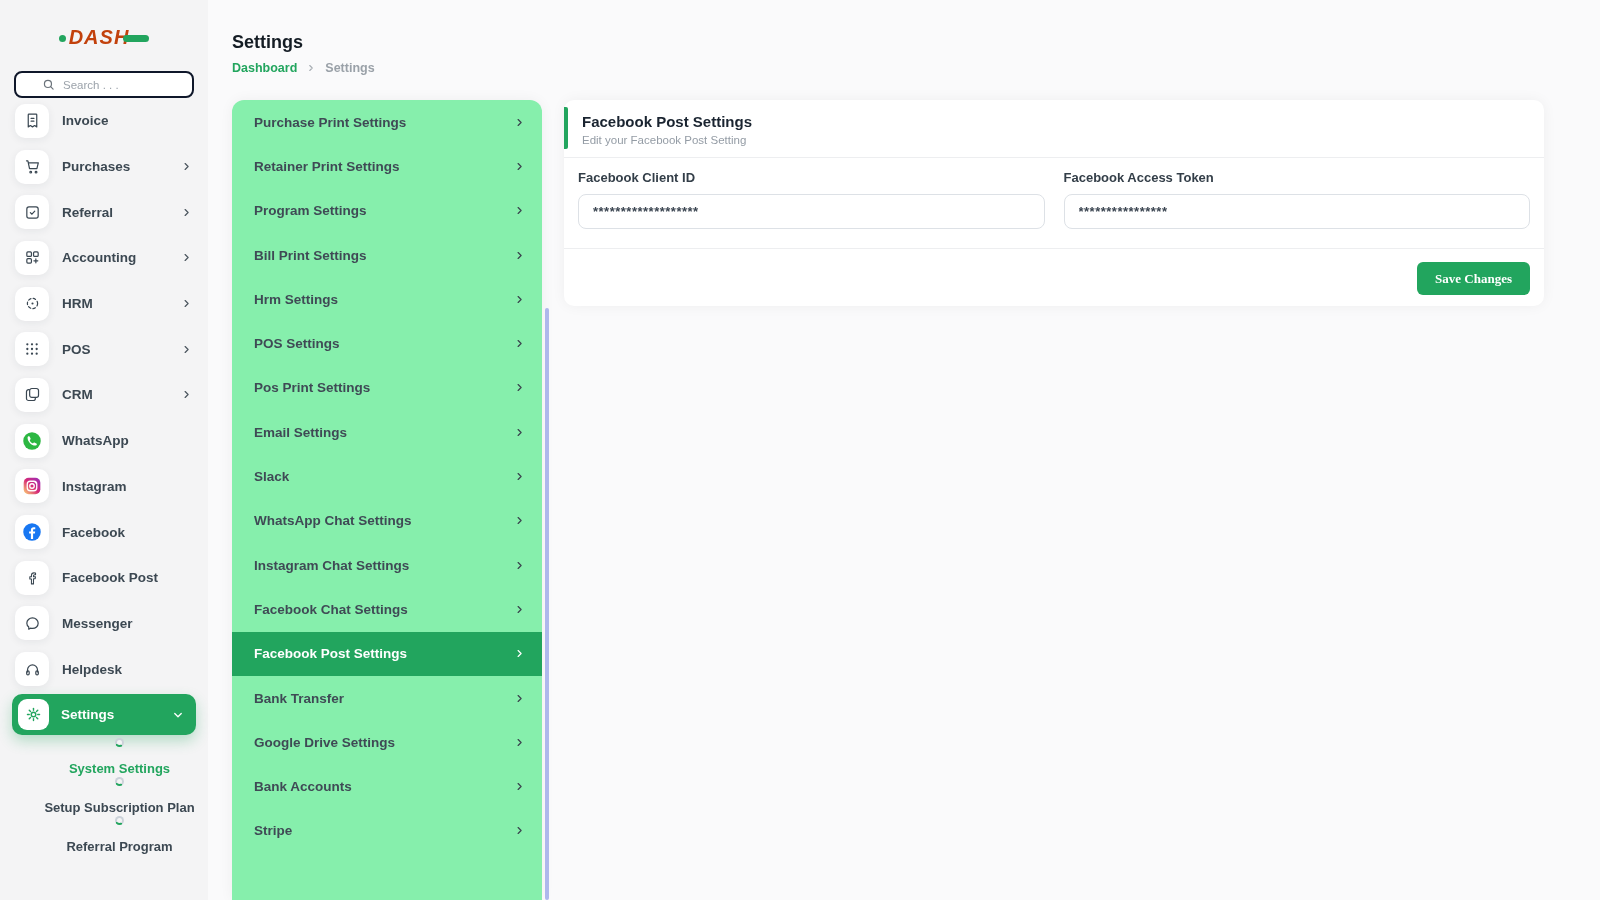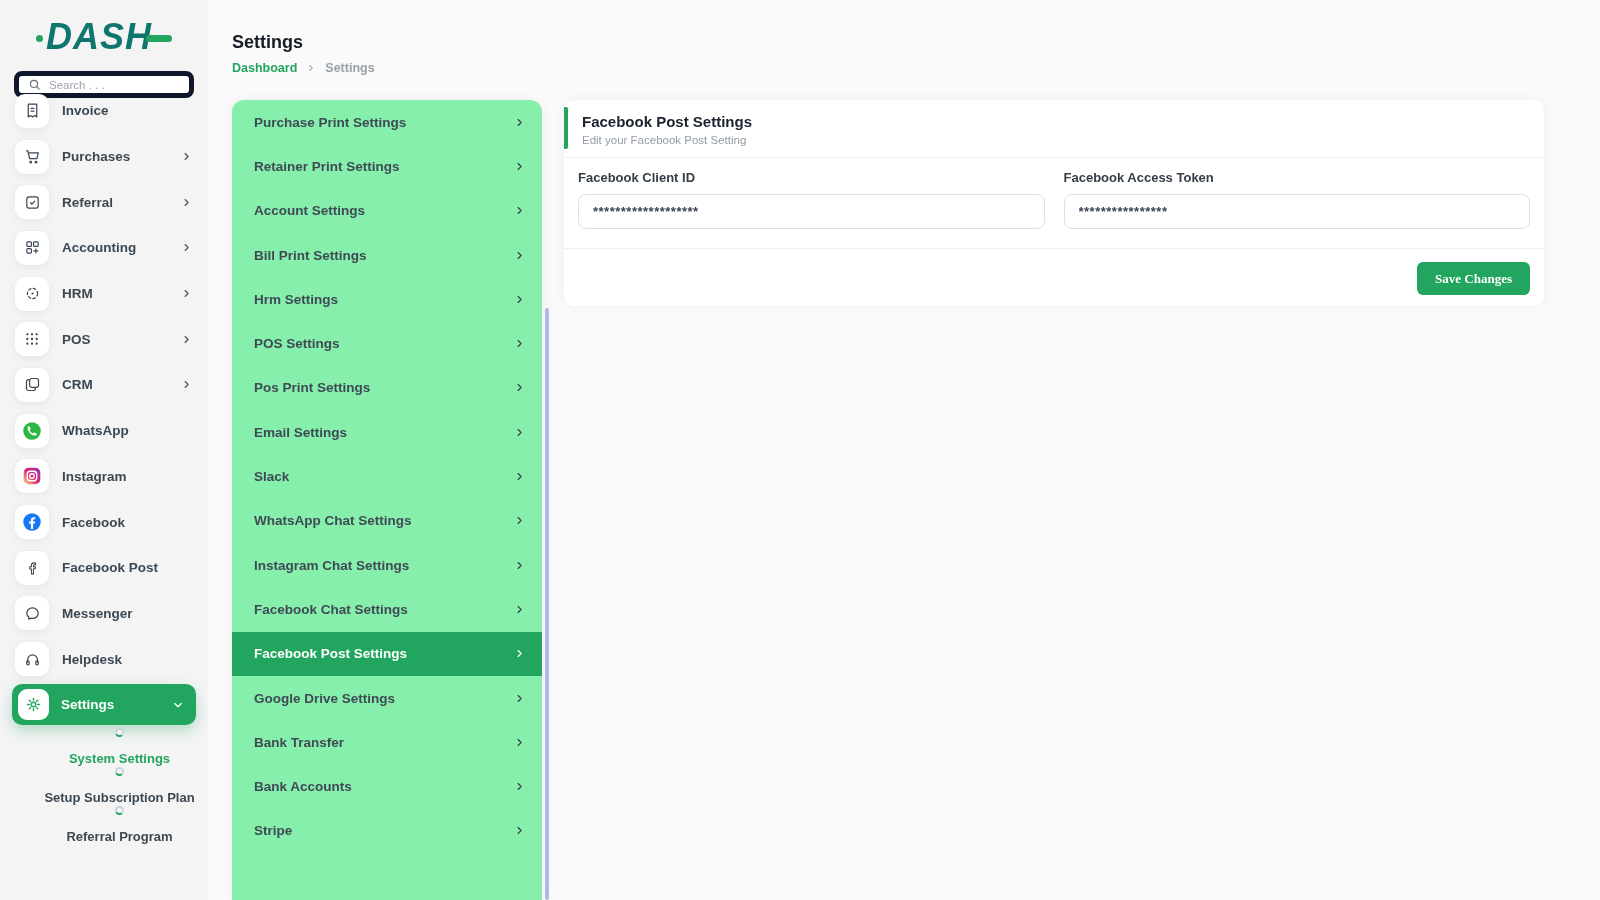--- a/index.html
+++ b/index.html
@@ -8,29 +8,29 @@
   body{
     width:1600px; height:900px; overflow:hidden; position:relative;
     background:#FAFAFB; font-family:"Liberation Sans","DejaVu Sans",sans-serif;
     color:#3C4852;
   }
 
   
   .sidebar{ position:absolute; left:0; top:0; width:208px; height:900px; background:#F4F4F5; }
   .logo{ display:flex; align-items:center; justify-content:center; margin-top:20px; height:34px; position:relative; }
   .logo-dot{ width:7px; height:7px; border-radius:50%; background:var(--accent); margin-right:3px; margin-top:2px; }
-  .logo-text{ font-size:36px; font-weight:800; letter-spacing:1px; color:#0f766e; font-style:italic; }
+  .logo-text{ font-size:20px; font-weight:800; letter-spacing:1px; color:#c2410c; font-style:italic; }
   .logo-bar{ width:26px; height:7px; border-radius:4px; background:var(--accent); margin-left:-6px; margin-top:2px; }
   .search-box{
-    margin:17px 14px 0; height:27px; background:#fff; border:5px solid #0f172a; border-radius:8px;
-    display:flex; align-items:center; padding:0 9px; gap:6px;
+    margin:17px 14px 0; height:27px; background:#fff; border:2px solid #0f172a; border-radius:8px;
+    display:flex; align-items:center; padding:0 26px; gap:6px;
   }
   .search-box input{ border:none; outline:none; flex:1; font-size:11.5px; color:#5B636B; background:transparent; font-family:inherit; }
   .search-box input::placeholder{ color:#9CA3AB; }
-  .nav{ position:absolute; top:88px; left:0; right:0; display:flex; flex-direction:column; }
+  .nav{ position:absolute; top:98px; left:0; right:0; display:flex; flex-direction:column; }
   .nav-item{ height:45.7px; display:flex; align-items:center; gap:13px; padding:0 16px 0 15px; cursor:pointer; }
   .icon-sq{
     width:34px; height:34px; min-width:34px; background:#fff; border-radius:10px;
     box-shadow:0 2px 8px rgba(25,39,52,.07); display:flex; align-items:center; justify-content:center;
   }
   .nav-label{ flex:1; font-size:13.5px; font-weight:600; color:#3C4852; }
   .nav-chev{ display:flex; color:#4C565F; }
   .nav-item.active-wrap{ padding:0 12px; }
   .nav-active{
     flex:1; height:41px; background:var(--accent); border-radius:10px; display:flex; align-items:center;
@@ -335,21 +335,21 @@
     </div>
     <div class="menu-item">
       <span>Retainer Print Settings</span>
       <span class="menu-chev">
         <svg width="11" height="11" viewBox="0 0 24 24" fill="none" stroke="currentColor" stroke-width="2.6" stroke-linecap="round" stroke-linejoin="round">
           <polyline points="9 5.5 15.5 12 9 18.5"></polyline>
         </svg>
       </span>
     </div>
     <div class="menu-item">
-      <span>Account Settings</span>
+      <span>Program Settings</span>
       <span class="menu-chev">
         <svg width="11" height="11" viewBox="0 0 24 24" fill="none" stroke="currentColor" stroke-width="2.6" stroke-linecap="round" stroke-linejoin="round">
           <polyline points="9 5.5 15.5 12 9 18.5"></polyline>
         </svg>
       </span>
     </div>
     <div class="menu-item">
       <span>Bill Print Settings</span>
       <span class="menu-chev">
         <svg width="11" height="11" viewBox="0 0 24 24" fill="none" stroke="currentColor" stroke-width="2.6" stroke-linecap="round" stroke-linejoin="round">
@@ -423,29 +423,29 @@
     </div>
     <div class="menu-item active">
       <span>Facebook Post Settings</span>
       <span class="menu-chev">
         <svg width="11" height="11" viewBox="0 0 24 24" fill="none" stroke="currentColor" stroke-width="2.6" stroke-linecap="round" stroke-linejoin="round">
           <polyline points="9 5.5 15.5 12 9 18.5"></polyline>
         </svg>
       </span>
     </div>
     <div class="menu-item">
+      <span>Bank Transfer</span>
+      <span class="menu-chev">
+        <svg width="11" height="11" viewBox="0 0 24 24" fill="none" stroke="currentColor" stroke-width="2.6" stroke-linecap="round" stroke-linejoin="round">
+          <polyline points="9 5.5 15.5 12 9 18.5"></polyline>
+        </svg>
+      </span>
+    </div>
+    <div class="menu-item">
       <span>Google Drive Settings</span>
-      <span class="menu-chev">
-        <svg width="11" height="11" viewBox="0 0 24 24" fill="none" stroke="currentColor" stroke-width="2.6" stroke-linecap="round" stroke-linejoin="round">
-          <polyline points="9 5.5 15.5 12 9 18.5"></polyline>
-        </svg>
-      </span>
-    </div>
-    <div class="menu-item">
-      <span>Bank Transfer</span>
       <span class="menu-chev">
         <svg width="11" height="11" viewBox="0 0 24 24" fill="none" stroke="currentColor" stroke-width="2.6" stroke-linecap="round" stroke-linejoin="round">
           <polyline points="9 5.5 15.5 12 9 18.5"></polyline>
         </svg>
       </span>
     </div>
     <div class="menu-item">
       <span>Bank Accounts</span>
       <span class="menu-chev">
         <svg width="11" height="11" viewBox="0 0 24 24" fill="none" stroke="currentColor" stroke-width="2.6" stroke-linecap="round" stroke-linejoin="round">

